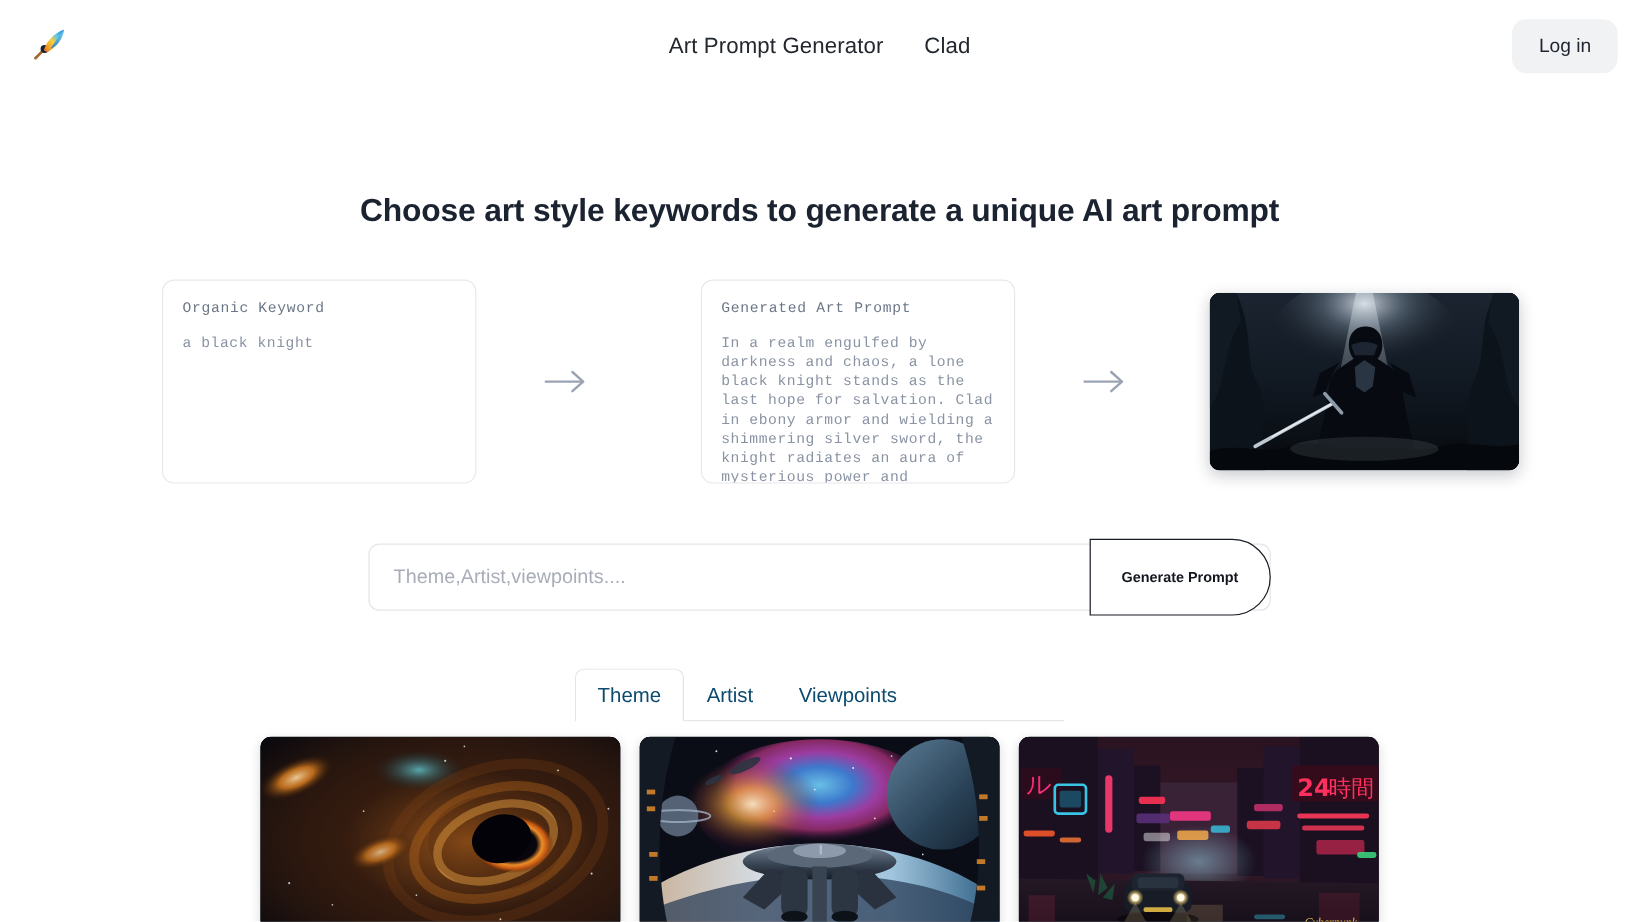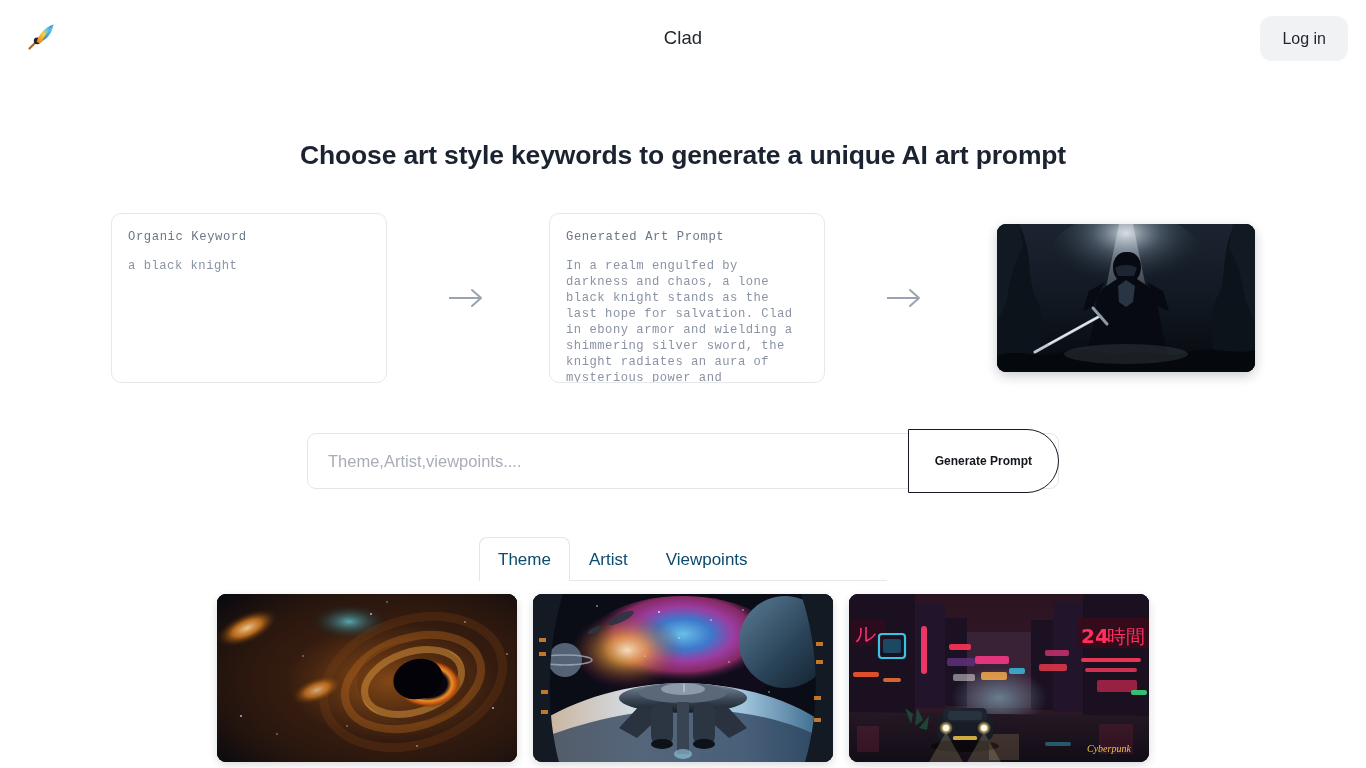--- a/index.html
+++ b/index.html
@@ -66,21 +66,21 @@
     padding: 13px 22px;
     font-size: 16px;
     font-family: "Liberation Sans", sans-serif;
     color: #1f2430;
     cursor: pointer;
     line-height: 19px;
   }
 
   
   .headline {
-    margin-top: 62px;
+    margin-top: 82px;
     text-align: center;
     font-size: 26.5px;
     font-weight: bold;
     color: #1b2330;
     letter-spacing: -0.15px;
   }
 
   
   .flow {
     margin-top: 42px;
@@ -92,20 +92,21 @@
   }
 
   .flow-card {
     width: 276px;
     height: 170px;
     border: 1px solid #e7e8ea;
     border-radius: 10px;
     background: #fff;
     padding: 16px;
     overflow: hidden;
+    margin-left: 35px;
   }
 
   .card-title {
     font-family: "Liberation Mono", "DejaVu Sans Mono", monospace;
     font-size: 12.2px;
     color: #6b7687;
     letter-spacing: 0.6px;
     margin-bottom: 14px;
     white-space: nowrap;
   }
@@ -285,20 +286,21 @@
         <circle cx="12.2" cy="21.8" r="3.4" fill="#1b2330"></circle>
 
         <path d="M11.5 22.8 C14 15 20 8.5 28.5 5.5 C26.5 14 21.5 20.5 14.5 24.5 Z" fill="url(#brushg)"></path>
 
         <path d="M17 21.6 C20.5 16.5 24.5 10.8 28.5 5.6 C27.2 13.4 23.2 19.4 17 21.6 Z" fill="url(#brushg2)" opacity="0.92"></path>
       </svg>
     </span>
   </div>
 
   <nav class="nav">
+    <span class="nav-item">Art Prompt Generator</span>
     <span class="nav-item">Clad</span>
   </nav>
 
   <button class="login-btn">Log in</button>
 </div>
 
 <h1 class="headline">Choose art style keywords to generate a unique AI art prompt</h1>
 
 <div class="flow">
 

